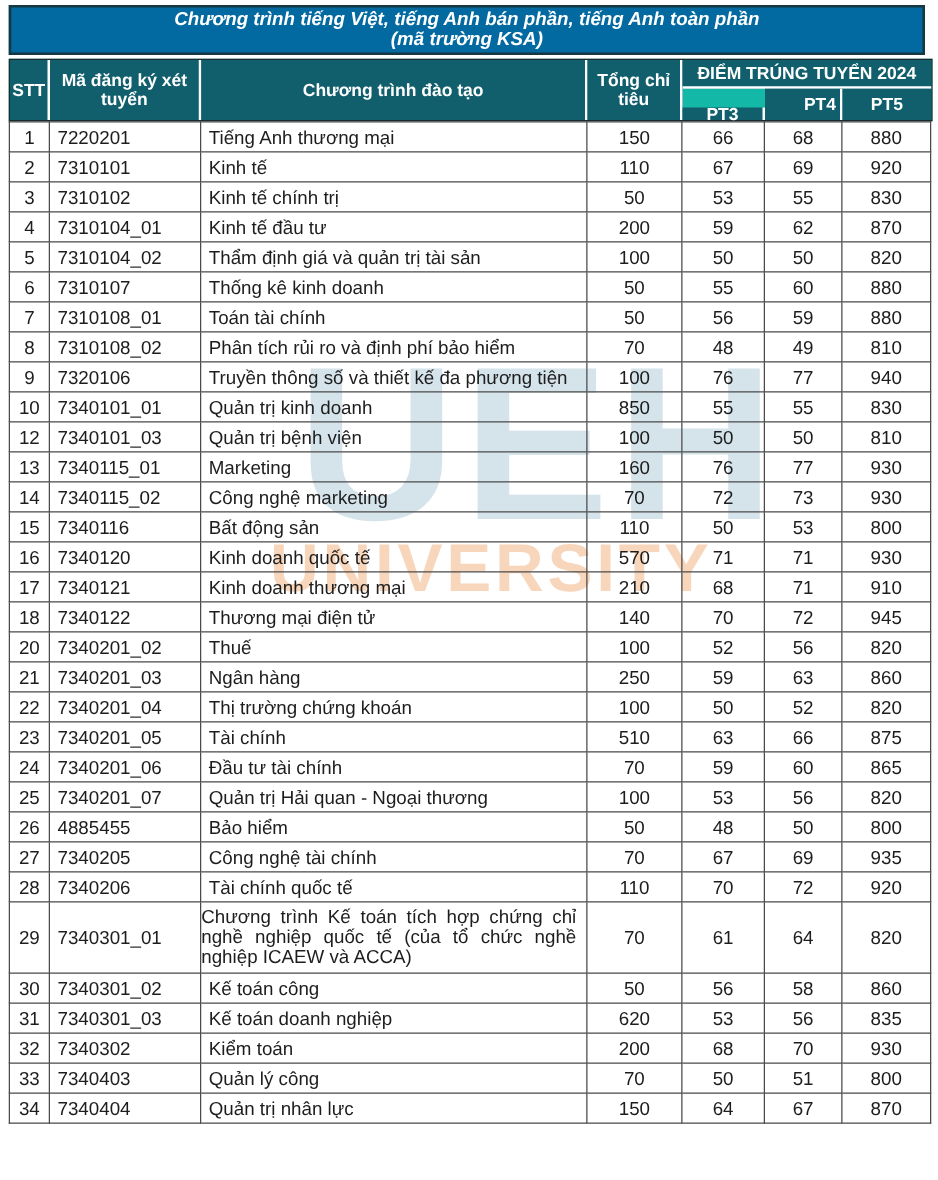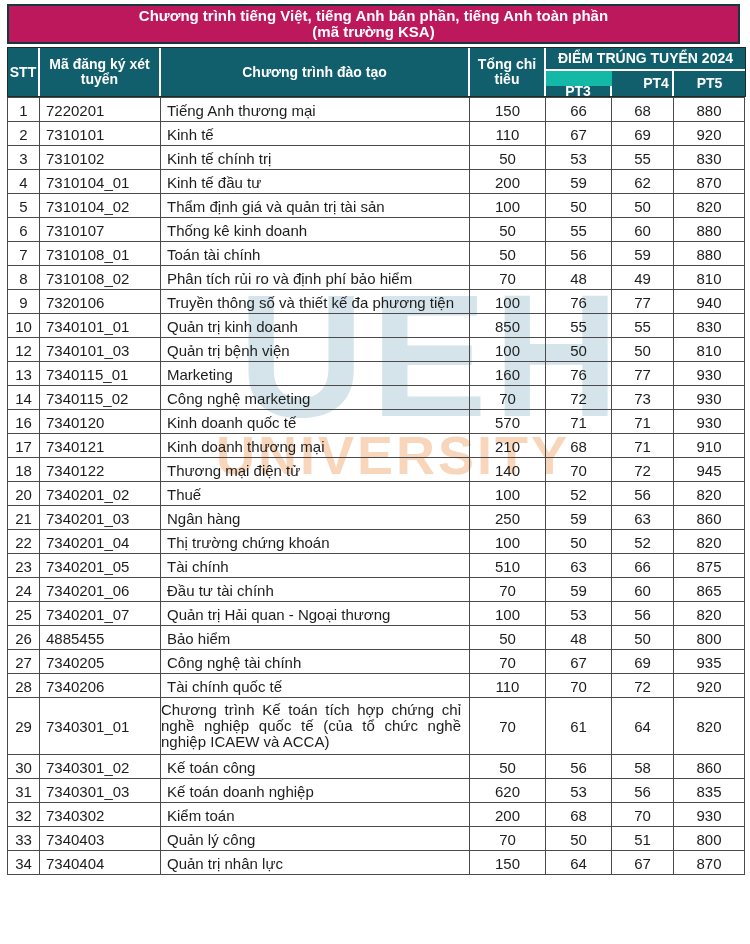--- a/index.html
+++ b/index.html
@@ -19,24 +19,25 @@
   .wm-univ {
     left:216px; top:426px; font-size:54px; line-height:58px;
     letter-spacing:3px; color:rgba(242,173,120,0.5);text-align:center;
   }
 
   .content { position:relative; z-index:2; padding:4px 0 0 7px; }
 
   
   .title-band {
     width:733px; box-sizing:border-box;
-    background:#be185d; border:2px solid #163840;
+    background:#0369a1; border:2px solid #163840;
     color:#ffffff; text-align:center; font-weight:bold;
     font-size:15px; line-height:16px; padding:2px 0;
     margin-bottom:3px;
+    font-style:italic;
   }
 
   
   .hdr {
     display:grid; width:737px; box-sizing:content-box;
     grid-template-columns:32px 121px 309px 76px 66px 62px 71px;
     grid-template-rows:23px 25px;
     background:#14b8a6; border:1px solid #1c2a2e;
   }
   .hcell {
@@ -220,20 +221,29 @@
           <tr>
     <td class="c-stt">14</td>
     <td class="c-code">7340115_02</td>
     <td class="c-prog">Công nghệ marketing</td>
     <td class="c-num">70</td>
     <td class="c-num">72</td>
     <td class="c-num">73</td>
     <td class="c-num">930</td>
   </tr>
           <tr>
+    <td class="c-stt">15</td>
+    <td class="c-code">7340116</td>
+    <td class="c-prog">Bất động sản</td>
+    <td class="c-num">110</td>
+    <td class="c-num">50</td>
+    <td class="c-num">53</td>
+    <td class="c-num">800</td>
+  </tr>
+          <tr>
     <td class="c-stt">16</td>
     <td class="c-code">7340120</td>
     <td class="c-prog">Kinh doanh quốc tế</td>
     <td class="c-num">570</td>
     <td class="c-num">71</td>
     <td class="c-num">71</td>
     <td class="c-num">930</td>
   </tr>
           <tr>
     <td class="c-stt">17</td>

